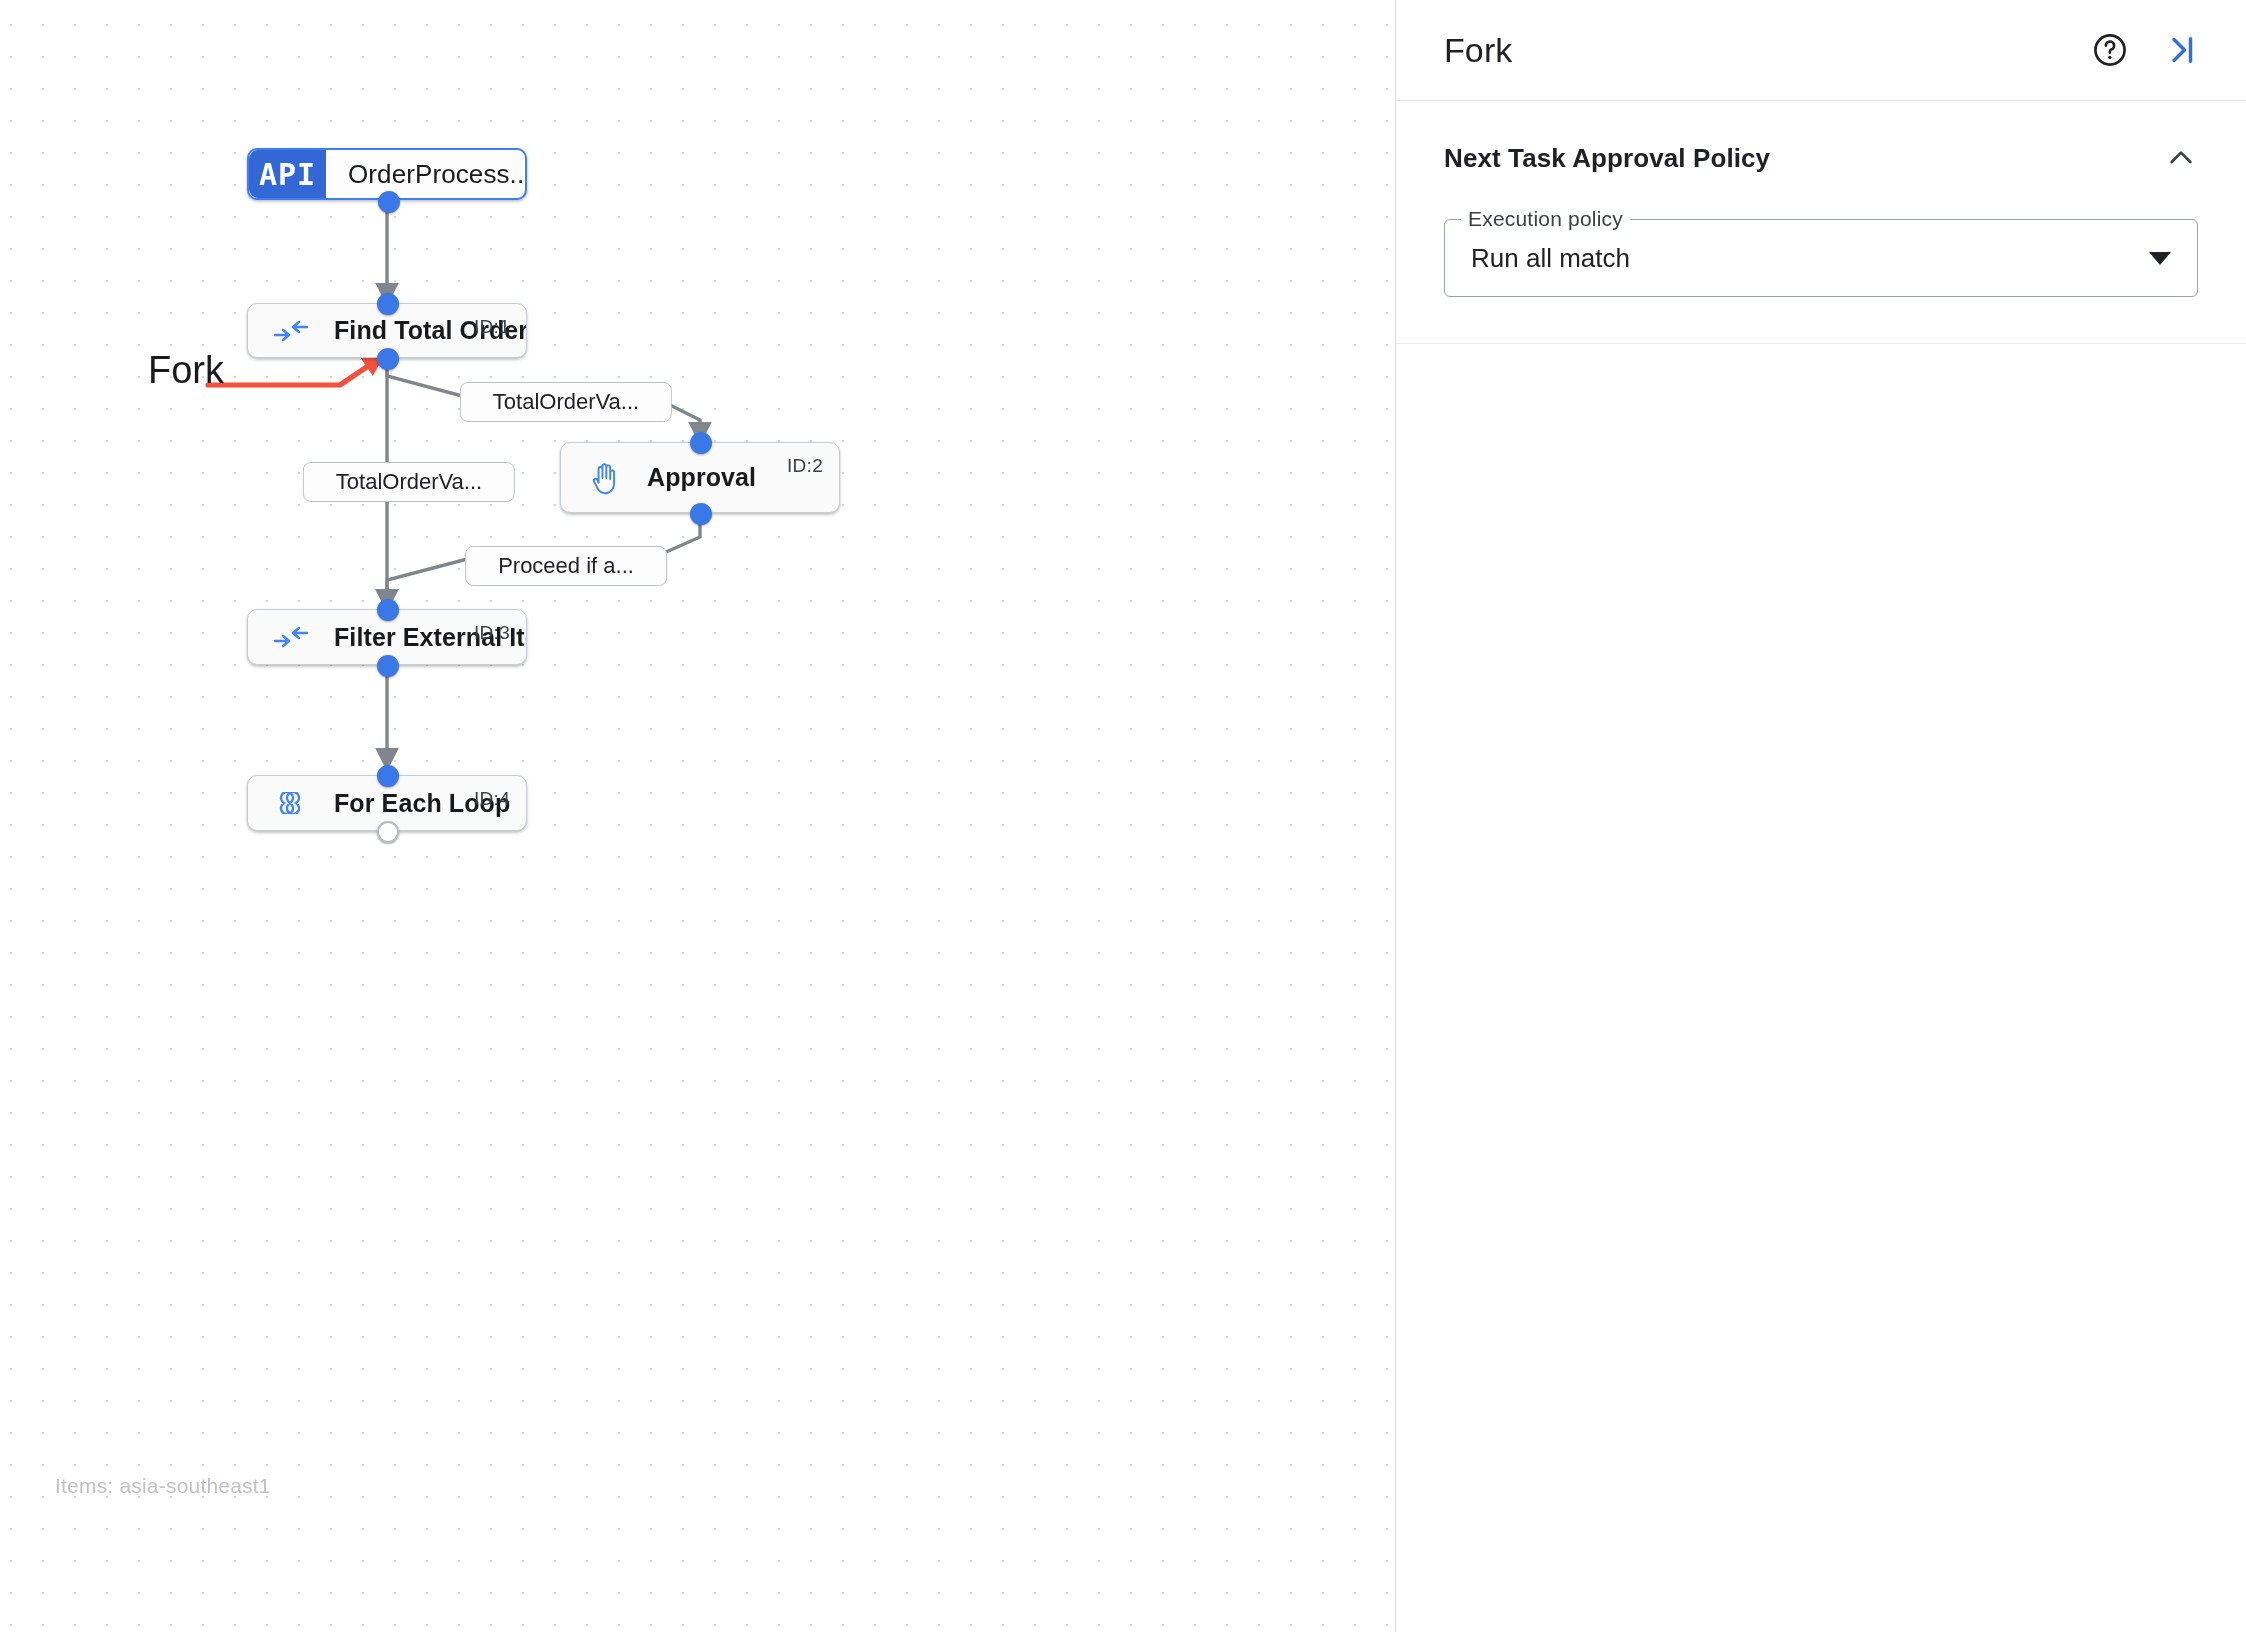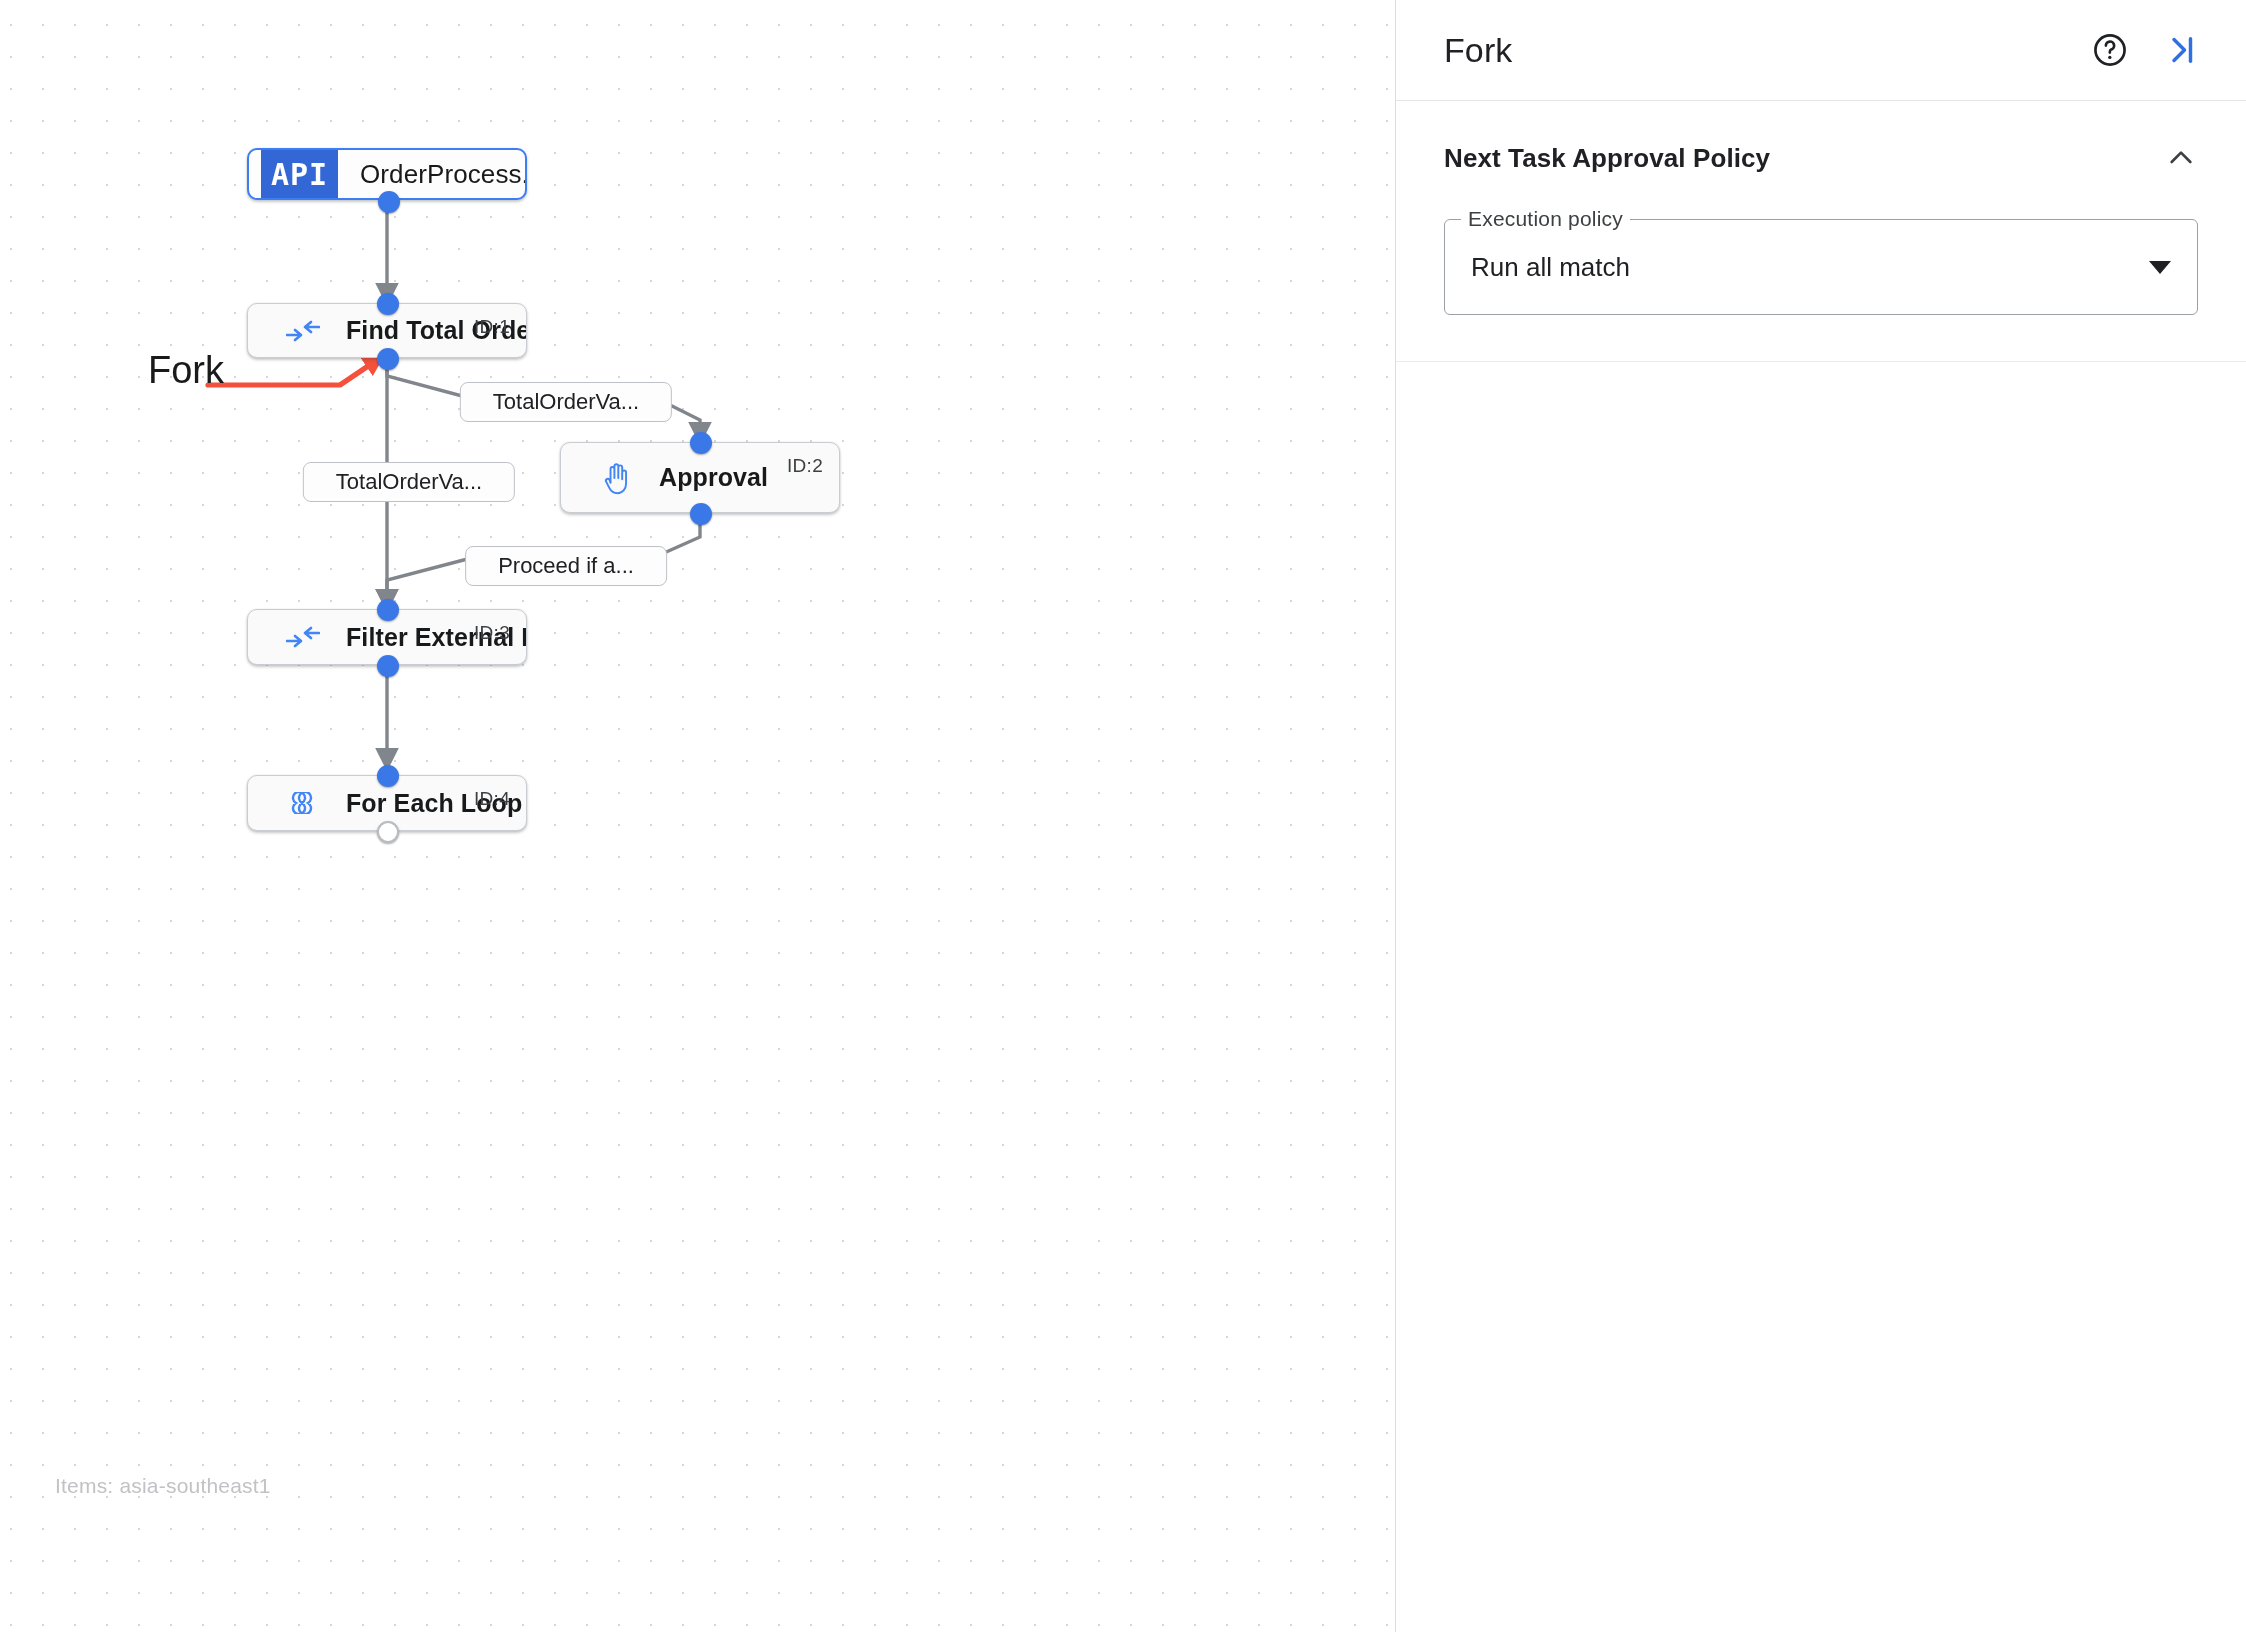--- a/index.html
+++ b/index.html
@@ -36,21 +36,20 @@
   }
   .node.selected {
     border: 2px solid #3d7ef5;
     background: #fdfdfd;
   }
   .node-inner {
     display: flex; align-items: center;
     width: 100%; height: 100%;
     border-radius: 9px;
     overflow: hidden;
-    padding-left: 12px;
   }
   .api-badge {
     width: 77px; height: 100%;
     background: #3367d6;
     color: #ffffff;
     font-family: "DejaVu Sans Mono", "Liberation Mono", monospace;
     font-size: 30px; font-weight: 700;
     letter-spacing: 1px;
     display: flex; align-items: center; justify-content: center;
     flex: none;
@@ -142,21 +141,21 @@
   }
   .section-title {
     font-size: 26px; font-weight: 700; color: #202124;
     flex: 1; letter-spacing: .1px;
   }
   .chev { width: 34px; height: 34px; display:flex; align-items:center; justify-content:center; cursor:pointer;}
 
   
   .mdc-field {
     position: relative;
-    height: 96px;
+    height: 78px;
     border: 1px solid #9aa0a6;
     border-radius: 6px;
     display: flex; align-items: center;
     padding: 0 26px;
     cursor: pointer;
   }
   .mdc-field .notch-label {
     position: absolute;
     top: -13px; left: 16px;
     background: #ffffff;

